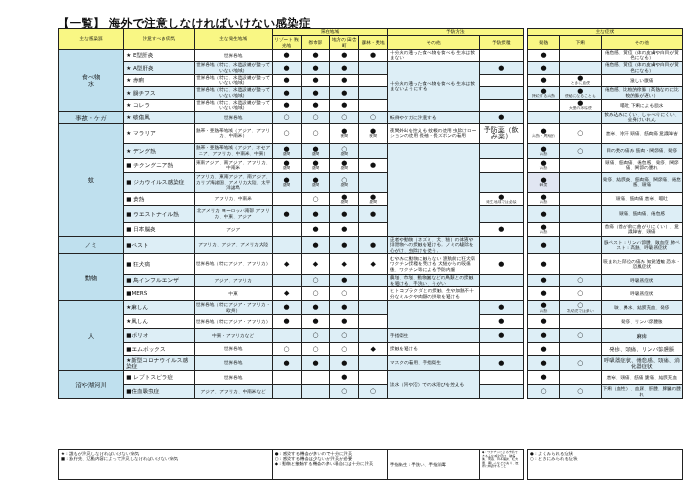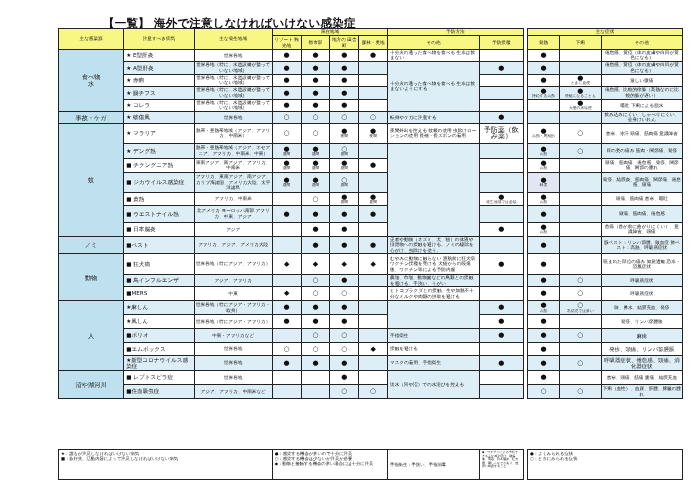--- a/index.html
+++ b/index.html
@@ -1,18 +1,18 @@
 <!DOCTYPE html>
 <html><head>
 <meta charset="utf-8">
 <style>
   html, body { margin:0; padding:0; background:#ffffff; }
   body { width:690px; height:488px; position:relative; overflow:hidden;
          font-family:"DejaVu Sans", sans-serif; color:#111; }
-  .title { position:absolute; left:58px; top:16px; font-size:11.5px; font-weight:bold; letter-spacing:0.2px; white-space:nowrap;margin-left:45px; }
+  .title { position:absolute; left:58px; top:16px; font-size:11.5px; font-weight:bold; letter-spacing:0.2px; white-space:nowrap; }
   table { border-collapse:collapse; table-layout:fixed; position:absolute; }
   td, th { border:1px solid #222; padding:0 1px; text-align:center; vertical-align:middle;
            font-size:4.6px; line-height:5.4px; overflow:hidden; font-weight:normal; }
   th { background:#f9f784; }
   .cat { background:#bfe0ee; font-size:6.2px; line-height:7px; }
   .name { text-align:left; font-size:5.6px; line-height:6.2px; padding-left:2px; }
   .mark { font-size:7px; line-height:6px; }
   .sub { font-size:3.8px; line-height:4.2px; display:block; color:#333; }
   .left { text-align:left; padding-left:2px; }
   tr.alt td:not(.cat):not(.gap):not(.merge) { background:#ddeef6; }

